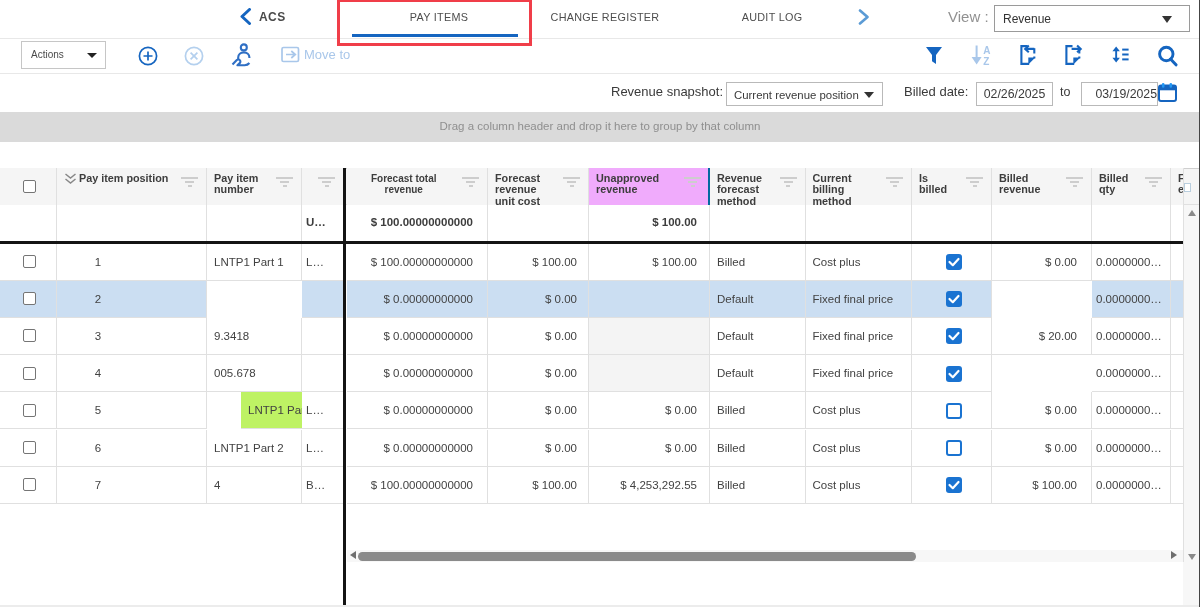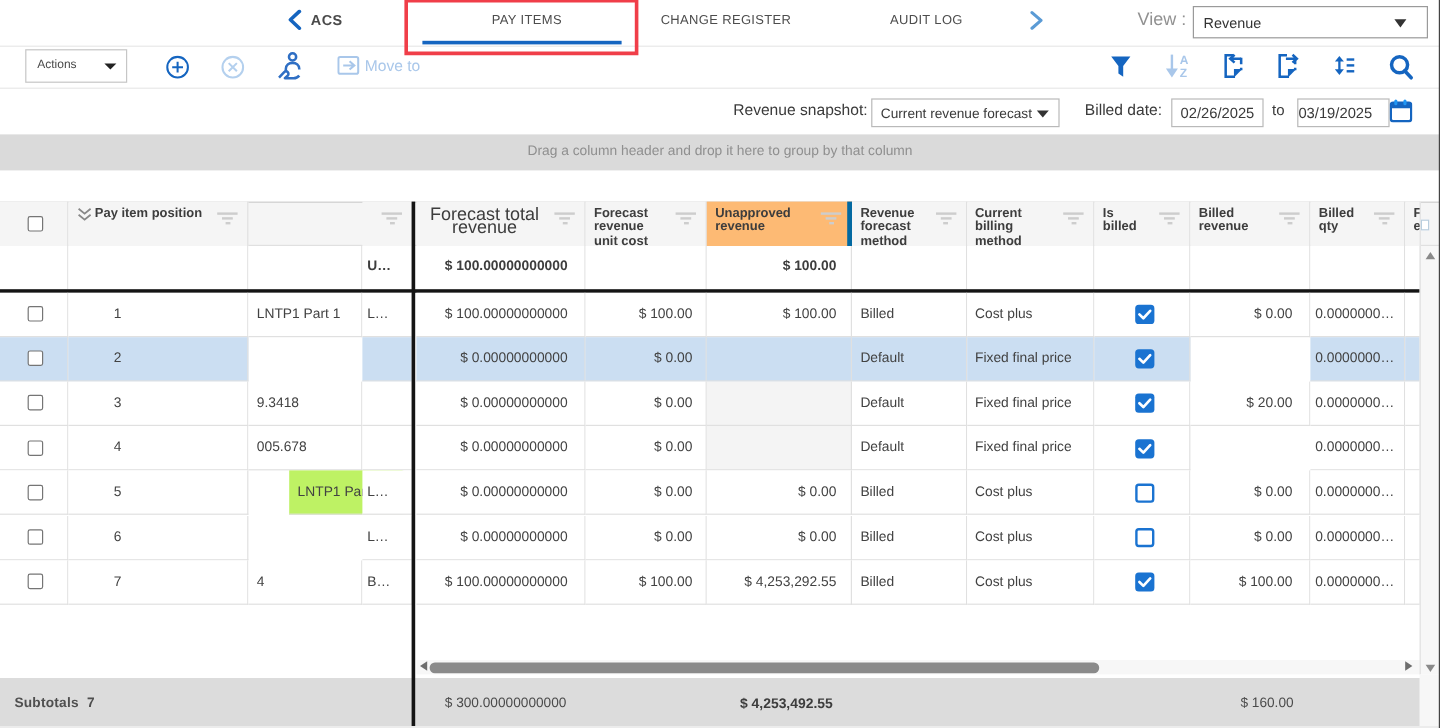--- a/index.html
+++ b/index.html
@@ -72,65 +72,71 @@
       <rect x="10.2" y="12.4" width="6.4" height="2" fill="#1565c0"></rect>
     </svg>
     <svg class="abs" style="left:1157px;top:5px" width="21" height="22" viewBox="0 0 21 22">
       <circle cx="9.3" cy="9" r="6.7" fill="none" stroke="#1565c0" stroke-width="2.9"></circle>
       <path d="M13.5 14 L19 19.8" stroke="#1565c0" stroke-width="3" stroke-linecap="round"></path>
     </svg>
   </div>
 <div class="abs" style="left:0;top:74px;width:1200px;height:38px">
     <div class="abs" style="left:611px;top:10px;font-size:13px;color:#3a3a3a">Revenue snapshot:</div>
     <div class="abs" style="left:726px;top:7.5px;width:157px;height:24px;border:1px solid #b9b9b9;background:#fff">
-      <div class="abs" style="left:7px;top:6px;font-size:11.4px;color:#3a3a3a">Current revenue forecast</div>
+      <div class="abs" style="left:7px;top:6px;font-size:11.4px;color:#3a3a3a">Current revenue position</div>
       <div class="abs" style="right:8px;top:9px;width:0;height:0;border-left:5px solid transparent;border-right:5px solid transparent;border-top:6px solid #333"></div>
     </div>
     <div class="abs" style="left:904px;top:10px;font-size:13px;color:#3a3a3a">Billed date:</div>
     <div class="abs" style="left:976px;top:7.5px;width:77px;height:24px;border:1px solid #b9b9b9;background:#fff;text-align:center;font-size:12.3px;color:#3a3a3a;line-height:23px">02/26/2025</div>
     <div class="abs" style="left:1060px;top:10.5px;font-size:12.5px;color:#3a3a3a">to</div>
-    <div class="abs" style="left:1081px;top:7.5px;width:77px;height:24px;border:1px solid #b9b9b9;background:#fff;text-align:left;font-size:12.3px;color:#3a3a3a;line-height:23px">03/19/2025</div>
+    <div class="abs" style="left:1081px;top:7.5px;width:77px;height:24px;border:1px solid #b9b9b9;background:#fff;text-align:right;font-size:12.3px;color:#3a3a3a;line-height:23px">03/19/2025</div>
     <svg class="abs" style="left:1158px;top:8px" width="19" height="20" viewBox="0 0 19 20">
       <rect x="1" y="3.6" width="17" height="15.4" rx="2" fill="none" stroke="#1565c0" stroke-width="2"></rect>
       <path d="M1 3.6 h17 v4.7 h-17 z" fill="#1565c0"></path>
       <path d="M5.2 4.5 V2.2 M12.8 4.5 V2.2" stroke="#2196f3" stroke-width="2.6" stroke-linecap="round"></path>
     </svg>
   </div>
 <div class="abs" style="left:0;top:112px;width:1200px;height:29.5px;background:#dadada">
     <div style="text-align:center;font-size:11.5px;color:#8f8f8f;line-height:29.5px">Drag a column header and drop it here to group by that column</div>
   </div>
 <div class="abs" style="left:0;top:168px;width:1200px;height:439px">
     <div class="abs" style="left:0;top:0;width:1200px;height:37px;background:#f5f5f5;border-top:1px solid #cfcfcf;border-bottom:1px solid #e0e0e0;box-sizing:border-box"></div>
     <div style="position:absolute;left:0.0px;top:0.0px;width:57.0px;height:37.0px;box-sizing:border-box;border-right:1px solid #e0e0e0;overflow:hidden;background:#f5f5f5;"></div>
     <div style="position:absolute;left:57.0px;top:0.0px;width:150.0px;height:37.0px;box-sizing:border-box;border-right:1px solid #e0e0e0;overflow:hidden;background:#f5f5f5;">
       <div style="position:absolute;left:7px;top:4.5px;font-size:10.8px;font-weight:bold;color:#3d3d3d;line-height:11.7px"><span style="padding-left:15px">Pay item position</span></div>
       <div style="position:absolute;left:124.0px;top:8.5px;width:17px;height:2px;background:#cdcdcd"></div>
       <div style="position:absolute;left:128.0px;top:12.8px;width:9px;height:2px;background:#cdcdcd"></div>
       <div style="position:absolute;left:130.5px;top:17.1px;width:4px;height:2px;background:#cdcdcd"></div>
     </div>
+    <div style="position:absolute;left:207.0px;top:0.0px;width:95.0px;height:37.0px;box-sizing:border-box;border-right:1px solid #e0e0e0;overflow:hidden;background:#f5f5f5;">
+      <div style="position:absolute;left:7px;top:4.5px;font-size:10.8px;font-weight:bold;color:#3d3d3d;line-height:11.7px">Pay item<br>number</div>
+      <div style="position:absolute;left:69.0px;top:8.5px;width:17px;height:2px;background:#cdcdcd"></div>
+      <div style="position:absolute;left:73.0px;top:12.8px;width:9px;height:2px;background:#cdcdcd"></div>
+      <div style="position:absolute;left:75.5px;top:17.1px;width:4px;height:2px;background:#cdcdcd"></div>
+    </div>
     <div style="position:absolute;left:302.0px;top:0.0px;width:42.0px;height:37.0px;box-sizing:border-box;border-right:1px solid #e0e0e0;overflow:hidden;background:#f5f5f5;">
       <div style="position:absolute;left:16.0px;top:8.5px;width:17px;height:2px;background:#cdcdcd"></div>
       <div style="position:absolute;left:20.0px;top:12.8px;width:9px;height:2px;background:#cdcdcd"></div>
       <div style="position:absolute;left:22.5px;top:17.1px;width:4px;height:2px;background:#cdcdcd"></div>
     </div>
     <div style="position:absolute;left:346.5px;top:0.0px;width:141.5px;height:37.0px;box-sizing:border-box;border-right:1px solid #e0e0e0;overflow:hidden;background:#f5f5f5;">
-      <div style="position:absolute;left:0;top:4.5px;width:100%;font-size:15px;font-weight:normal;color:#3d3d3d;line-height:11.7px">
+      <div style="position:absolute;left:0;top:4.5px;width:100%;font-size:10px;font-weight:bold;color:#3d3d3d;line-height:11.7px">
         <div style="text-align:center;padding-right:26px">Forecast total<br>revenue</div>
       </div>
       <div style="position:absolute;left:115.5px;top:8.5px;width:17px;height:2px;background:#cdcdcd"></div>
       <div style="position:absolute;left:119.5px;top:12.8px;width:9px;height:2px;background:#cdcdcd"></div>
       <div style="position:absolute;left:122.0px;top:17.1px;width:4px;height:2px;background:#cdcdcd"></div>
     </div>
     <div style="position:absolute;left:488.0px;top:0.0px;width:101.0px;height:37.0px;box-sizing:border-box;border-right:1px solid #e0e0e0;overflow:hidden;background:#f5f5f5;">
       <div style="position:absolute;left:7px;top:4.5px;font-size:10.8px;font-weight:bold;color:#3d3d3d;line-height:11.7px">Forecast<br>revenue<br>unit cost</div>
       <div style="position:absolute;left:75.0px;top:8.5px;width:17px;height:2px;background:#cdcdcd"></div>
       <div style="position:absolute;left:79.0px;top:12.8px;width:9px;height:2px;background:#cdcdcd"></div>
       <div style="position:absolute;left:81.5px;top:17.1px;width:4px;height:2px;background:#cdcdcd"></div>
     </div>
-    <div style="position:absolute;left:589.0px;top:0.0px;width:121.0px;height:37.0px;box-sizing:border-box;border-right:4px solid #0369a1;overflow:hidden;background:#fdba74;">
+    <div style="position:absolute;left:589.0px;top:0.0px;width:121.0px;height:37.0px;box-sizing:border-box;border-right:2px solid #0369a1;overflow:hidden;background:#f0abfc;">
       <div style="position:absolute;left:7px;top:4.5px;font-size:10.8px;font-weight:bold;color:#3d3d3d;line-height:11.7px">Unapproved<br>revenue</div>
       <div style="position:absolute;left:95.0px;top:8.5px;width:17px;height:2px;background:#cdcdcd"></div>
       <div style="position:absolute;left:99.0px;top:12.8px;width:9px;height:2px;background:#cdcdcd"></div>
       <div style="position:absolute;left:101.5px;top:17.1px;width:4px;height:2px;background:#cdcdcd"></div>
     </div>
     <div style="position:absolute;left:710.0px;top:0.0px;width:95.5px;height:37.0px;box-sizing:border-box;border-right:1px solid #e0e0e0;overflow:hidden;background:#f5f5f5;">
       <div style="position:absolute;left:7px;top:4.5px;font-size:10.8px;font-weight:bold;color:#3d3d3d;line-height:11.7px">Revenue<br>forecast<br>method</div>
       <div style="position:absolute;left:69.5px;top:8.5px;width:17px;height:2px;background:#cdcdcd"></div>
       <div style="position:absolute;left:73.5px;top:12.8px;width:9px;height:2px;background:#cdcdcd"></div>
       <div style="position:absolute;left:76.0px;top:17.1px;width:4px;height:2px;background:#cdcdcd"></div>
@@ -369,20 +375,23 @@
     <div style="position:absolute;left:1092.0px;top:224.3px;width:79.0px;height:37.2px;box-sizing:border-box;border-right:1px solid #e0e0e0;border-bottom:1px solid #e0e0e0;overflow:hidden;font-size:11.5px;color:#424242;background:#fff;">
       <div style="position:absolute;top:12px;left:4px;white-space:nowrap">0.0000000…</div>
     </div>
     <div style="position:absolute;left:1171.0px;top:224.3px;width:12.5px;height:37.2px;box-sizing:border-box;border-right:1px solid #e0e0e0;border-bottom:1px solid #e0e0e0;background:#fff;"></div>
     <div style="position:absolute;left:0.0px;top:261.5px;width:57.0px;height:37.2px;box-sizing:border-box;border-right:1px solid #e0e0e0;border-bottom:1px solid #e0e0e0;overflow:hidden;font-size:11.5px;color:#424242;background:#fff;">
       <div style="position:absolute;left:22.5px;top:11.5px;width:13px;height:13px;border:1.6px solid #757575;border-radius:2px;background:#fff"></div>
     </div>
     <div style="position:absolute;left:57.0px;top:261.5px;width:150.0px;height:37.2px;box-sizing:border-box;border-right:1px solid #e0e0e0;border-bottom:1px solid #e0e0e0;overflow:hidden;font-size:11.5px;color:#424242;background:#fff;">
       <div style="position:absolute;top:12px;left:0;width:82px;text-align:center">6</div>
     </div>
+    <div style="position:absolute;left:207.0px;top:261.5px;width:95.0px;height:37.2px;box-sizing:border-box;border-right:1px solid #e0e0e0;border-bottom:1px solid #e0e0e0;overflow:hidden;font-size:11.5px;color:#424242;background:#fff;">
+      <div style="position:absolute;top:12px;left:7px;white-space:nowrap">LNTP1 Part 2</div>
+    </div>
     <div style="position:absolute;left:302.0px;top:261.5px;width:42.0px;height:37.2px;box-sizing:border-box;border-right:1px solid #e0e0e0;border-bottom:1px solid #e0e0e0;overflow:hidden;font-size:11.5px;color:#424242;background:#fff;">
       <div style="position:absolute;top:12px;left:4px;white-space:nowrap">L…</div>
     </div>
     <div style="position:absolute;left:346.5px;top:261.5px;width:141.5px;height:37.2px;box-sizing:border-box;border-right:1px solid #e0e0e0;border-bottom:1px solid #e0e0e0;overflow:hidden;font-size:11.5px;color:#424242;background:#fff;">
       <div style="position:absolute;top:12px;right:14px;white-space:nowrap">$ 0.00000000000</div>
     </div>
     <div style="position:absolute;left:488.0px;top:261.5px;width:101.0px;height:37.2px;box-sizing:border-box;border-right:1px solid #e0e0e0;border-bottom:1px solid #e0e0e0;overflow:hidden;font-size:11.5px;color:#424242;background:#fff;">
       <div style="position:absolute;top:12px;right:11px;white-space:nowrap">$ 0.00</div>
     </div>
     <div style="position:absolute;left:589.0px;top:261.5px;width:121.0px;height:37.2px;box-sizing:border-box;border-right:1px solid #e0e0e0;border-bottom:1px solid #e0e0e0;overflow:hidden;font-size:11.5px;color:#424242;background:#fff;">
@@ -447,21 +456,15 @@
     <div class="abs" style="left:346.5px;top:381.79999999999995px;width:837.0px;height:12.2px;background:#f7f7f7">
       <div class="abs" style="left:3px;top:1.7px;width:0;height:0;border-top:4.4px solid transparent;border-bottom:4.4px solid transparent;border-right:6.3px solid #6d6d6d"></div>
       <div class="abs" style="left:11.5px;top:2.2px;width:558px;height:8.7px;border-radius:4.4px;background:#8a8a8a"></div>
       <div class="abs" style="right:6.5px;top:1.7px;width:0;height:0;border-top:4.4px solid transparent;border-bottom:4.4px solid transparent;border-left:6.3px solid #6d6d6d"></div>
     </div>
     <div class="abs" style="left:1183.0px;top:37px;width:17.0px;height:357px;background:#f7f7f7;border-left:1px solid #e0e0e0;box-sizing:border-box">
       <div class="abs" style="left:3.5px;top:5px;width:0;height:0;border-left:4.5px solid transparent;border-right:4.5px solid transparent;border-bottom:6.5px solid #8a8a8a"></div>
       <div class="abs" style="left:3.5px;bottom:2px;width:0;height:0;border-left:4.5px solid transparent;border-right:4.5px solid transparent;border-top:6.5px solid #8a8a8a"></div>
     </div>
     <div class="abs" style="left:1182.5px;top:394px;width:17.5px;height:42.799999999999955px;background:#f7f7f7"></div>
-    <div class="abs" style="left:0;top:397.0px;width:1182.5px;height:42.0px;background:#dcdcdc">
-      <div class="abs" style="left:12px;top:15px;font-size:11.4px;font-weight:bold;color:#4f4f4f;letter-spacing:0.2px">Subtotals&nbsp; 7</div>
-      <div class="abs" style="left:346px;top:15px;width:126px;text-align:right;font-size:11.4px;color:#4a4a4a">$ 300.00000000000</div>
-      <div class="abs" style="left:589px;top:14.5px;width:105px;text-align:right;font-size:11.6px;font-weight:bold;color:#3d3d3d">$ 4,253,492.55</div>
-      <div class="abs" style="left:992px;top:15px;width:86px;text-align:right;font-size:11.4px;color:#4a4a4a">$ 160.00</div>
-    </div>
   </div>
 <div class="abs" style="left:1198.5px;top:0;width:1.5px;height:607px;background:#444;z-index:60"></div>
 <div class="abs" style="left:0;top:604.8px;width:1198.5px;height:2.2px;background:#ececec;z-index:55"></div>
 <div class="abs" style="left:1184px;top:183px;width:6.5px;height:8.5px;border:1px solid #b9cede;background:#fff;z-index:40"></div>
 </body></html>

